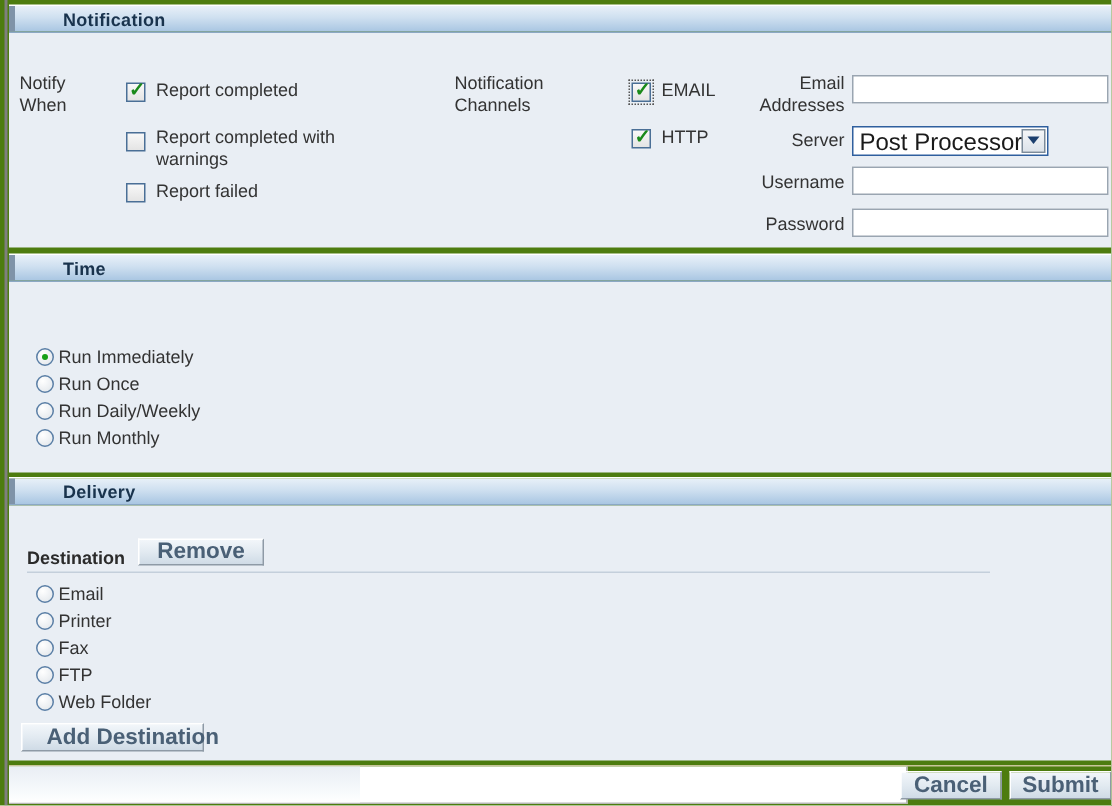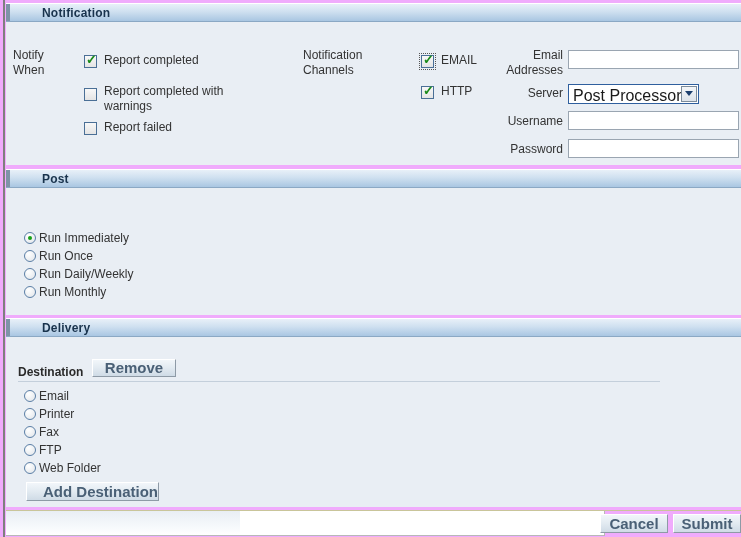--- a/index.html
+++ b/index.html
@@ -10,21 +10,21 @@
   body {
     font-family: "Liberation Sans", sans-serif;
     font-size: 12px;
     color: #222222;
   }
   #page {
     position: relative;
     width: 741px;
     height: 537px;
     overflow: hidden;
-    background: #f0abfc;
+    background: #4d7c0f;
     text-decoration: underline;
   }
 
   
   .spine {
     position: absolute;
     left: 3px;
     top: 0;
     width: 2px;
     height: 537px;
@@ -303,21 +303,21 @@
 
     <div class="abs lbl-right" style="left:460px; top:92px; width:97px;">Username</div>
     <input class="tinput" style="left: 562px; top: 89px; width: 171px;" type="text" value="">
 
     <div class="abs lbl-right" style="left:460px; top:120px; width:97px;">Password</div>
     <input class="tinput" style="left: 562px; top: 117px; width: 171px;" type="password" value="">
   </div>
 
   <div class="sec-header" style="left:6px; top:169px; width:735px;">
     <div class="hdr-accent"></div>
-    <div class="sec-title">Post</div>
+    <div class="sec-title">Time</div>
   </div>
 
   <div class="sec-body" style="left:6px; top:188px; width:735px; height:127px;">
 
 
     <div class="rb" style="left:18px; top:44px;">
       <span class="dot"></span>
     </div>
     <div class="radio-text" style="left:33px; top:43px;">Run Immediately</div>
 
@@ -352,21 +352,21 @@
 
     <div class="rb" style="left:18px; top:89px;"></div>
     <div class="radio-text" style="left:33px; top:88px;">Fax</div>
 
     <div class="rb" style="left:18px; top:107px;"></div>
     <div class="radio-text" style="left:33px; top:106px;">FTP</div>
 
     <div class="rb" style="left:18px; top:125px;"></div>
     <div class="radio-text" style="left:33px; top:124px;">Web Folder</div>
 
-    <div class="btn" style="left:20px; top:145px; width:133px; height:19px; line-height:17px;padding-left:16px;">Add Destination</div>
+    <div class="btn" style="left:8px; top:145px; width:122px; height:19px; line-height:17px;padding-left:16px;">Add Destination</div>
   </div>
 
   <div class="bottom-rule" style="top:510px; width:735px;"></div>
 
   <div class="bottom-bar" style="top:511px; width:599px; height:25px;">
     <div class="bb-left" style="width:234px;"></div>
     <div class="btn" style="left:594px; top:3px; width:68px; height:19px; line-height:17px;">Cancel</div>
     <div class="btn" style="left:667px; top:3px; width:68px; height:19px; line-height:17px;">Submit</div>
   </div>
 

